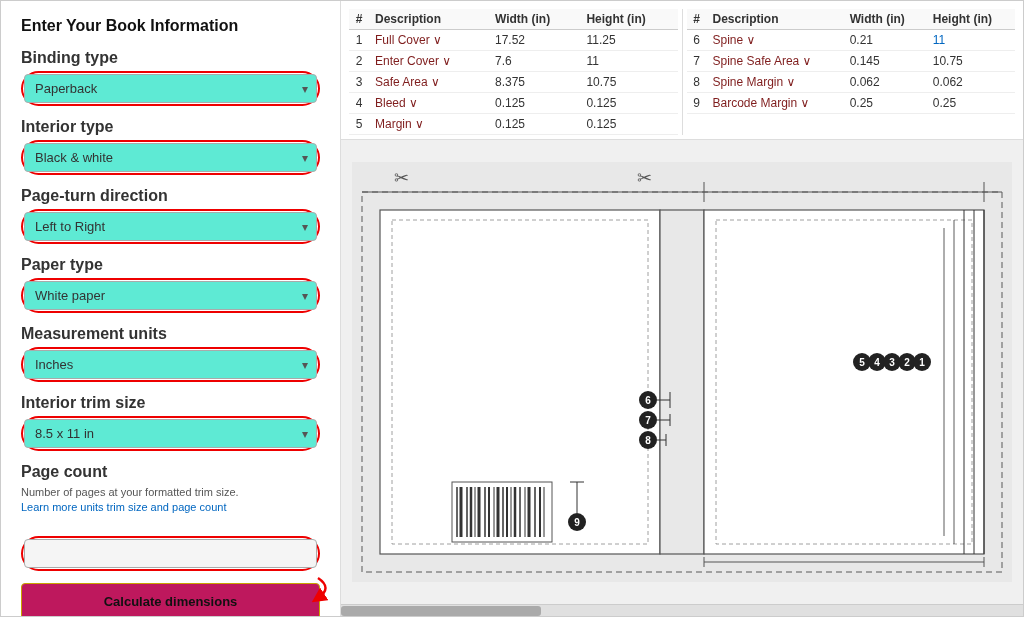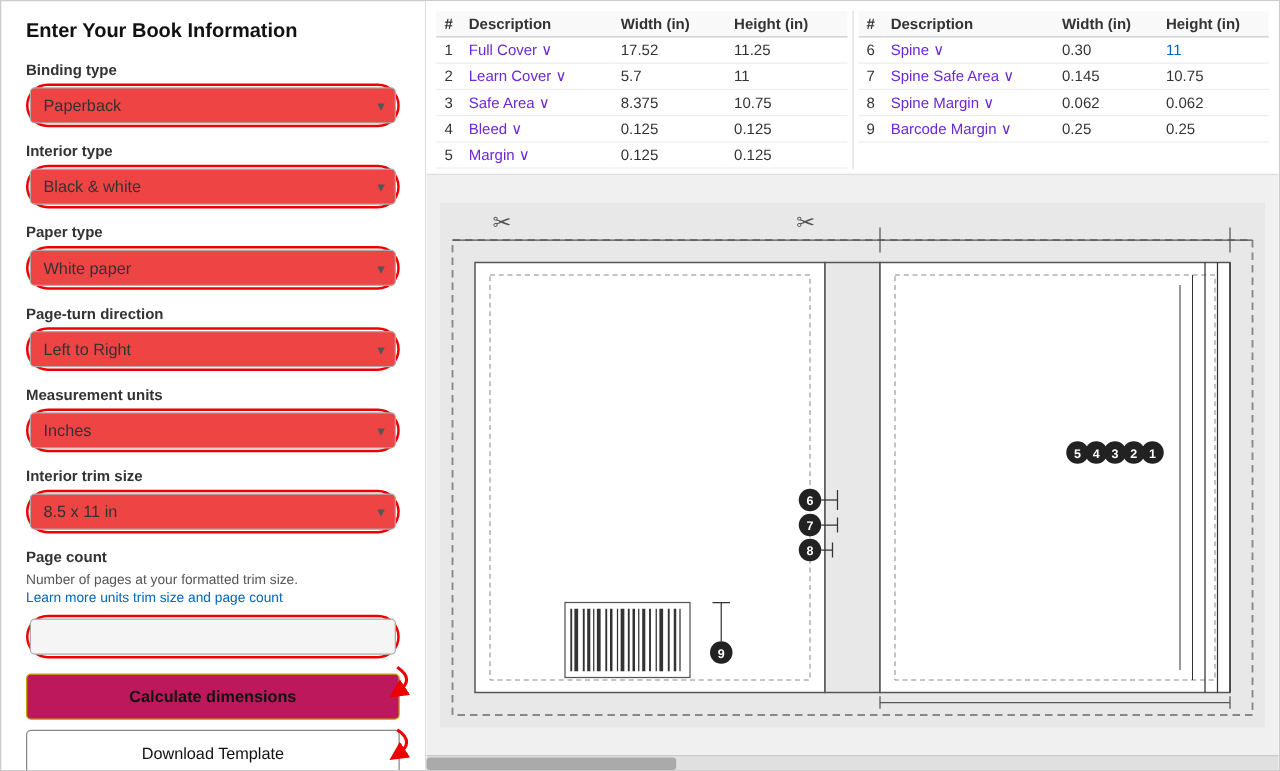--- a/index.html
+++ b/index.html
@@ -30,32 +30,32 @@
       font-size: 16px;
       font-weight: bold;
       margin-bottom: 14px;
       color: #111;
     }
     .form-group {
       margin-bottom: 12px;
     }
     .form-group label {
       display: block;
-      font-size: 12px;
+      font-size: 16px;
       font-weight: bold;
       margin-bottom: 4px;
       color: #333;
     }
     .form-group select, .form-group input[type="text"] {
       width: 100%;
       padding: 6px 10px;
       border: 1px solid #aaa;
       border-radius: 4px;
       font-size: 13px;
-      background: #ef4444;
+      background: #5eead4;
       color: #333;
       appearance: none;
       -webkit-appearance: none;
     }
     .select-wrapper {
       position: relative;
     }
     .select-wrapper::after {
       content: '▾';
       position: absolute;
@@ -68,21 +68,21 @@
     }
     .circle-highlight {
       border: 2px solid red;
       border-radius: 20px;
       display: block;
       width: 100%;
     }
     .page-count-note {
       font-size: 11px;
       color: #555;
-      margin-bottom: 4px;
+      margin-bottom: 20px;
       line-height: 1.4;
     }
     .page-count-note a {
       color: #0066c0;
       text-decoration: none;
     }
     .btn-calculate {
       width: 100%;
       padding: 10px;
       background: #be185d;
@@ -147,21 +147,21 @@
       white-space: nowrap;
     }
     .table-half table th.num-col, .table-half table td.num-col {
       text-align: center;
       width: 20px;
     }
     .table-half table th.right, .table-half table td.right {
       text-align: left;
     }
     .desc-cell {
-      color: #6d28d9;
+      color: #7f1d1d;
       cursor: pointer;
     }
     .highlight-val { color: #0066c0; }
     
     .diagram-area {
       flex: 1;
       position: relative;
       background: #f0f0f0;
       overflow: hidden;
       display: flex;
@@ -213,35 +213,35 @@
       <div class="select-wrapper" style="border:2px solid #e00; border-radius:20px; padding:1px;">
         <select>
           <option>Black &amp; white</option>
           <option>Standard color</option>
           <option>Premium color</option>
         </select>
       </div>
     </div>
 
     <div class="form-group">
+      <label>Page-turn direction</label>
+      <div class="select-wrapper" style="border:2px solid #e00; border-radius:20px; padding:1px;">
+        <select>
+          <option>Left to Right</option>
+          <option>Right to Left</option>
+        </select>
+      </div>
+    </div>
+
+    <div class="form-group">
       <label>Paper type</label>
       <div class="select-wrapper" style="border:2px solid #e00; border-radius:20px; padding:1px;">
         <select>
           <option>White paper</option>
           <option>Cream paper</option>
-        </select>
-      </div>
-    </div>
-
-    <div class="form-group">
-      <label>Page-turn direction</label>
-      <div class="select-wrapper" style="border:2px solid #e00; border-radius:20px; padding:1px;">
-        <select>
-          <option>Left to Right</option>
-          <option>Right to Left</option>
         </select>
       </div>
     </div>
 
     <div class="form-group">
       <label>Measurement units</label>
       <div class="select-wrapper" style="border:2px solid #e00; border-radius:20px; padding:1px;">
         <select>
           <option>Inches</option>
           <option>Centimeters</option>
@@ -315,22 +315,22 @@
           </thead>
           <tbody>
             <tr>
               <td class="num-col">1</td>
               <td><span class="desc-cell">Full Cover ∨</span></td>
               <td class="right">17.52</td>
               <td class="right">11.25</td>
             </tr>
             <tr>
               <td class="num-col">2</td>
-              <td><span class="desc-cell">Learn Cover ∨</span></td>
-              <td class="right">5.7</td>
+              <td><span class="desc-cell">Enter Cover ∨</span></td>
+              <td class="right">7.6</td>
               <td class="right">11</td>
             </tr>
             <tr>
               <td class="num-col">3</td>
               <td><span class="desc-cell">Safe Area ∨</span></td>
               <td class="right">8.375</td>
               <td class="right">10.75</td>
             </tr>
             <tr>
               <td class="num-col">4</td>
@@ -356,21 +356,21 @@
               <th class="num-col">#</th>
               <th>Description</th>
               <th class="right">Width (in)</th>
               <th class="right">Height (in)</th>
             </tr>
           </thead>
           <tbody>
             <tr>
               <td class="num-col">6</td>
               <td><span class="desc-cell">Spine ∨</span></td>
-              <td class="right">0.30</td>
+              <td class="right">0.21</td>
               <td class="right highlight-val">11</td>
             </tr>
             <tr>
               <td class="num-col">7</td>
               <td><span class="desc-cell">Spine Safe Area ∨</span></td>
               <td class="right">0.145</td>
               <td class="right">10.75</td>
             </tr>
             <tr>
               <td class="num-col">8</td>

